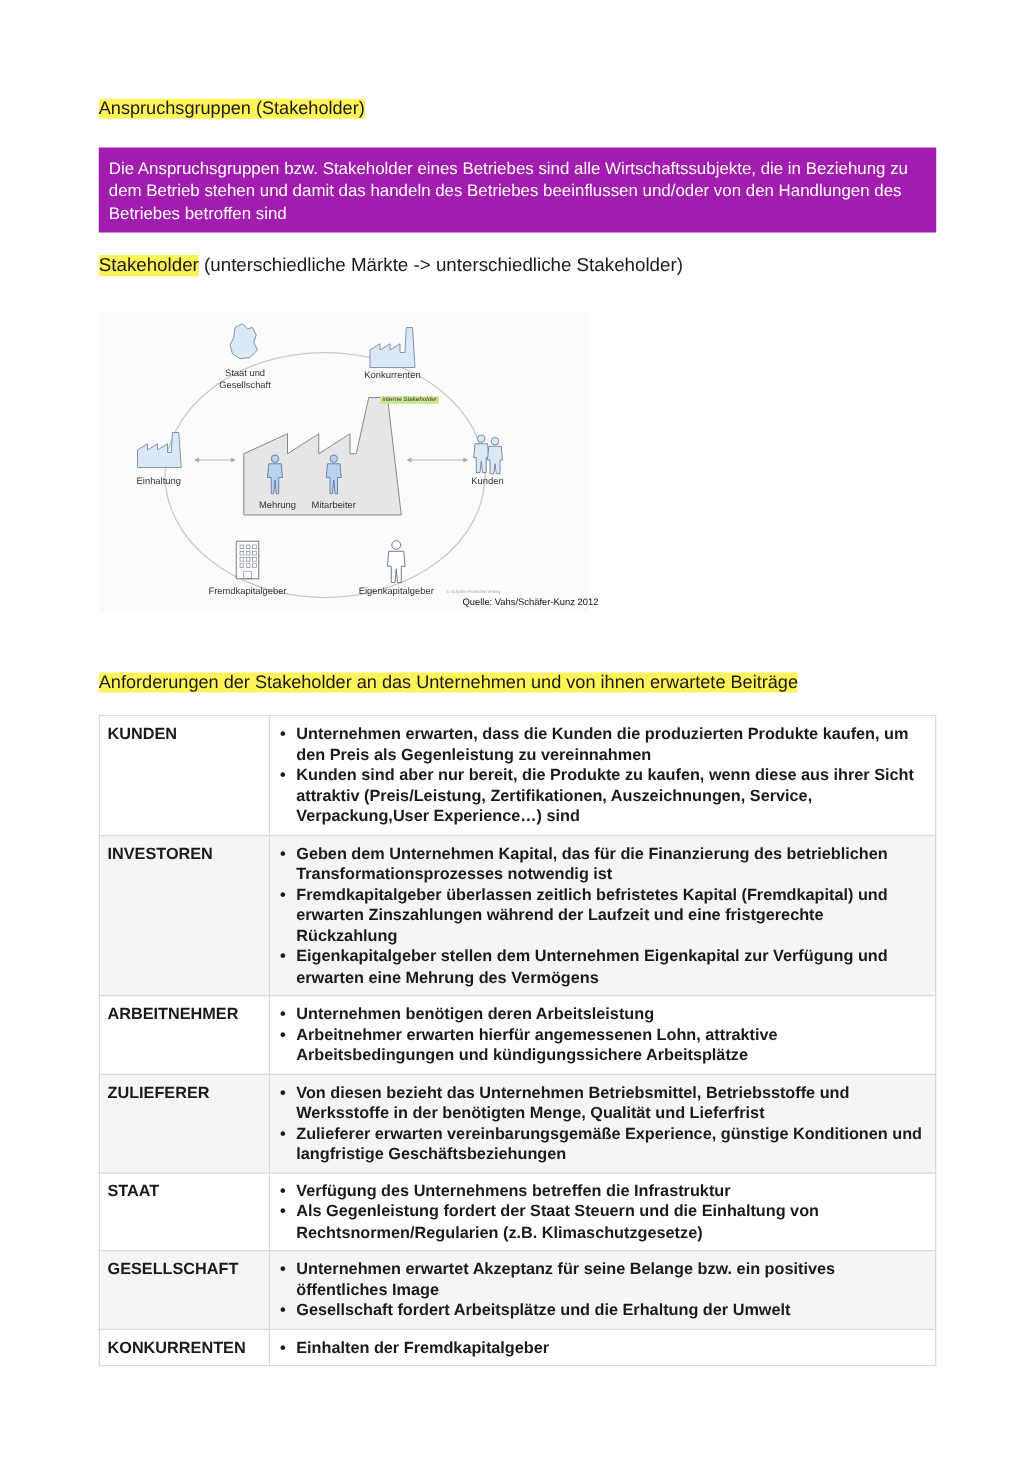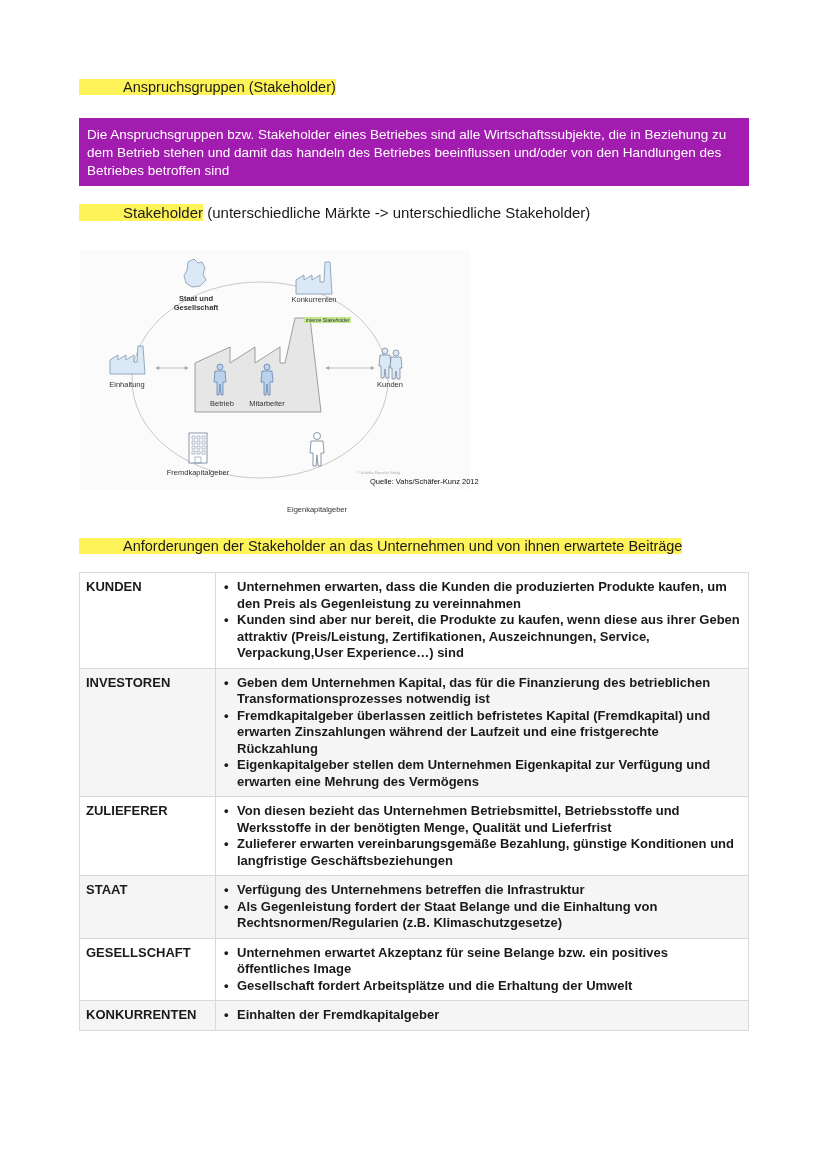--- a/index.html
+++ b/index.html
@@ -1,17 +1,17 @@
 <!DOCTYPE html>
 <html><head>
 <meta charset="utf-8">
 <style>
   html, body { margin:0; padding:0; background:#ffffff; }
   body { width:828px; height:1171px; position:relative; font-family:"Liberation Sans", sans-serif; color:#1a1a1a; overflow:hidden; }
-  .hl { background:#fff35a;padding-left:44px; }
+  .hl { background:#fff35a; }
   .h1 { position:absolute; left:79px; top:77px; font-size:14.5px; line-height:20px; }
   .callout { position:absolute; left:79px; top:118px; width:670px; height:68px; background:#a21caf; color:#ffffff; font-size:13.5px; line-height:18px; box-sizing:border-box; padding:8px 8px; }
   .h2 { position:absolute; left:79px; top:203px; font-size:15px; line-height:20px; }
   .diagram { position:absolute; left:80px; top:250px; width:390px; height:240px; background:#fbfbfb; }
   .diagram svg { position:absolute; left:0; top:0; }
   .dlabel { position:absolute; font-size:7.5px; color:#333; text-align:center; line-height:9px; white-space:nowrap; }
   .source { position:absolute; font-size:7.5px; color:#111; white-space:nowrap;margin-left:13px; }
   .tiny { position:absolute; font-size:3.5px; color:#aaa; white-space:nowrap; }
   .annot { position:absolute; background:#c7e88a; font-size:5px; color:#334; padding:0 2px; font-style:italic; white-space:nowrap; }
   .h3 { position:absolute; left:79px; top:536px; font-size:14.5px; line-height:20px; }
@@ -88,72 +88,81 @@
         <rect x="115" y="207" width="6" height="6"></rect>
       </g>
     </g>
 
     <g fill="#ffffff" stroke="#6a7d95" stroke-width="0.8">
       <circle cx="237" cy="186" r="3.5"></circle>
       <path d="M231,191 L243,191 L244,203 L241,203 L241,216 L238,216 L237,205 L236,216 L233,216 L233,203 L230,203 Z"></path>
     </g>
   </svg>
 
-  <div class="dlabel" style="left:90px;top:44px;width:52px;white-space:pre-line;font-weight:bold;">Staat und
+  <div class="dlabel" style="left:90px;top:44px;width:52px;white-space:pre-line;">Staat und
 Gesellschaft</div>
   <div class="dlabel" style="left:206px;top:45px;width:56px;">Konkurrenten</div>
   <div class="dlabel" style="left:22px;top:130px;width:50px;">Einhaltung</div>
   <div class="dlabel" style="left:290px;top:130px;width:40px;">Kunden</div>
-  <div class="dlabel" style="left:122px;top:149px;width:40px;">Betrieb</div>
+  <div class="dlabel" style="left:122px;top:149px;width:40px;">Mehrung</div>
   <div class="dlabel" style="left:164px;top:149px;width:46px;">Mitarbeiter</div>
   <div class="dlabel" style="left:80px;top:218px;width:76px;">Fremdkapitalgeber</div>
-  <div class="dlabel" style="left:200px;top:218px;width:74px;margin-top:37px;">Eigenkapitalgeber</div>
+  <div class="dlabel" style="left:200px;top:218px;width:74px;">Eigenkapitalgeber</div>
   <div class="annot" style="left:224px;top:67px;">interne Stakeholder</div>
   <div class="tiny" style="left:277px;top:221px;">© Schäffer-Poeschel Verlag</div>
   <div class="source" style="left:277px;top:227px;">Quelle: Vahs/Schäfer-Kunz 2012</div>
 </div>
 
 <div class="h3"><span class="hl">Anforderungen der Stakeholder an das Unternehmen und von ihnen erwartete Beiträge</span></div>
 
 <table class="req">
   <tbody id="req-body">
       <tr>
         <td class="k">KUNDEN</td>
         <td>
           <ul>
             <li>Unternehmen erwarten, dass die Kunden die produzierten Produkte kaufen, um den Preis als Gegenleistung zu vereinnahmen</li>
-            <li>Kunden sind aber nur bereit, die Produkte zu kaufen, wenn diese aus ihrer Geben attraktiv (Preis/Leistung, Zertifikationen, Auszeichnungen, Service, Verpackung,User Experience…) sind</li>
+            <li>Kunden sind aber nur bereit, die Produkte zu kaufen, wenn diese aus ihrer Sicht attraktiv (Preis/Leistung, Zertifikationen, Auszeichnungen, Service, Verpackung,User Experience…) sind</li>
           </ul>
         </td>
       </tr>
       <tr>
         <td class="k">INVESTOREN</td>
         <td>
           <ul>
             <li>Geben dem Unternehmen Kapital, das für die Finanzierung des betrieblichen Transformationsprozesses notwendig ist</li>
             <li>Fremdkapitalgeber überlassen zeitlich befristetes Kapital (Fremdkapital) und erwarten Zinszahlungen während der Laufzeit und eine fristgerechte Rückzahlung</li>
             <li>Eigenkapitalgeber stellen dem Unternehmen Eigenkapital zur Verfügung und erwarten eine Mehrung des Vermögens</li>
           </ul>
         </td>
       </tr>
       <tr>
+        <td class="k">ARBEITNEHMER</td>
+        <td>
+          <ul>
+            <li>Unternehmen benötigen deren Arbeitsleistung</li>
+            <li>Arbeitnehmer erwarten hierfür angemessenen Lohn, attraktive Arbeitsbedingungen und kündigungssichere Arbeitsplätze</li>
+          </ul>
+        </td>
+      </tr>
+      <tr>
         <td class="k">ZULIEFERER</td>
         <td>
           <ul>
             <li>Von diesen bezieht das Unternehmen Betriebsmittel, Betriebsstoffe und Werksstoffe in der benötigten Menge, Qualität und Lieferfrist</li>
-            <li>Zulieferer erwarten vereinbarungsgemäße Bezahlung, günstige Konditionen und langfristige Geschäftsbeziehungen</li>
+            <li>Zulieferer erwarten vereinbarungsgemäße Experience, günstige Konditionen und langfristige Geschäftsbeziehungen</li>
           </ul>
         </td>
       </tr>
       <tr>
         <td class="k">STAAT</td>
         <td>
           <ul>
             <li>Verfügung des Unternehmens betreffen die Infrastruktur</li>
-            <li>Als Gegenleistung fordert der Staat Belange und die Einhaltung von Rechtsnormen/Regularien (z.B. Klimaschutzgesetze)</li>
+            <li>Als Gegenleistung fordert der Staat Steuern und die Einhaltung von Rechtsnormen/Regularien (z.B. Klimaschutzgesetze)</li>
           </ul>
         </td>
       </tr>
       <tr>
         <td class="k">GESELLSCHAFT</td>
         <td>
           <ul>
             <li>Unternehmen erwartet Akzeptanz für seine Belange bzw. ein positives öffentliches Image</li>
             <li>Gesellschaft fordert Arbeitsplätze und die Erhaltung der Umwelt</li>
           </ul>

